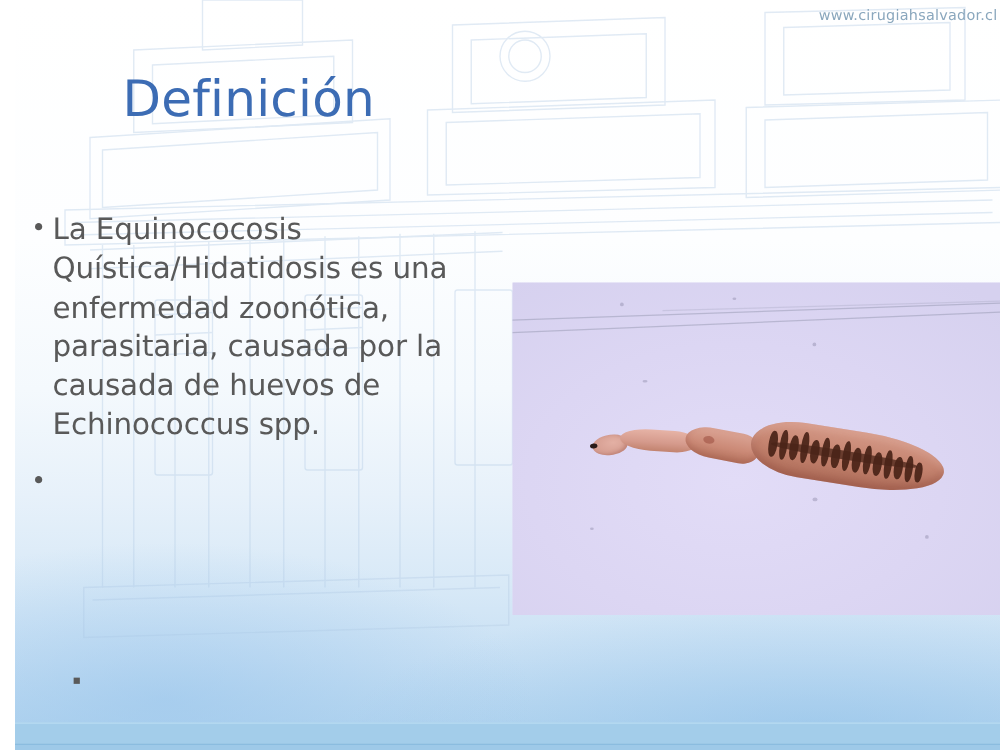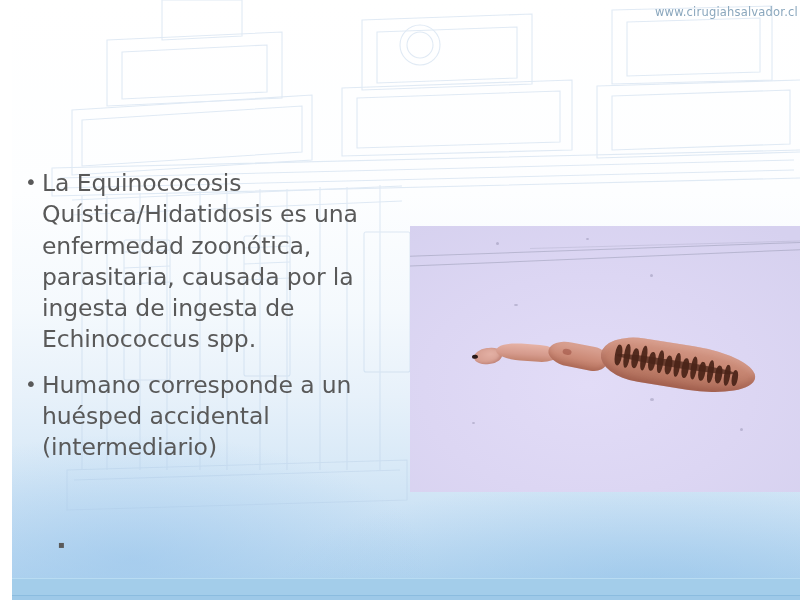--- a/index.html
+++ b/index.html
@@ -299,29 +299,29 @@
       <path d="M112 252 L158 250 M112 268 L158 266 M112 284 L158 282"></path>
       <path d="M232 248 L278 246 M232 264 L278 262 M232 280 L278 278"></path>
     </g>
   </svg>
   <div class="wm-blue-sweep"></div>
 
   <div class="bottom-band"></div>
 
   <div class="site-url">www.cirugiahsalvador.cl</div>
 
+  <div class="slide-title">Definición</div>
 
   <ul class="body-list">
     <li class="bullet-item">
       <span class="dot">•</span>
-      <span>La Equinococosis Quística/Hidatidosis es una enfermedad zoonótica, parasitaria, causada por la ingesta de ingesta de Echinococcus spp.</span>
+      <span>La Equinococosis Quística/Hidatidosis es una enfermedad zoonótica, parasitaria, causada por la causada de huevos de Echinococcus spp.</span>
     </li>
     <li class="bullet-item">
       <span class="dot">•</span>
-      <span>Humano corresponde a un huésped accidental (intermediario)</span>
     </li>
   </ul>
 
   <div class="photo">
     <div class="photo-bg"></div>
     <div class="slide-line a"></div>
     <div class="slide-line b"></div>
     <div class="slide-line c"></div>
 
     <div class="speck" style="left:86px; top:16px; width:3px; height:3px;"></div>

